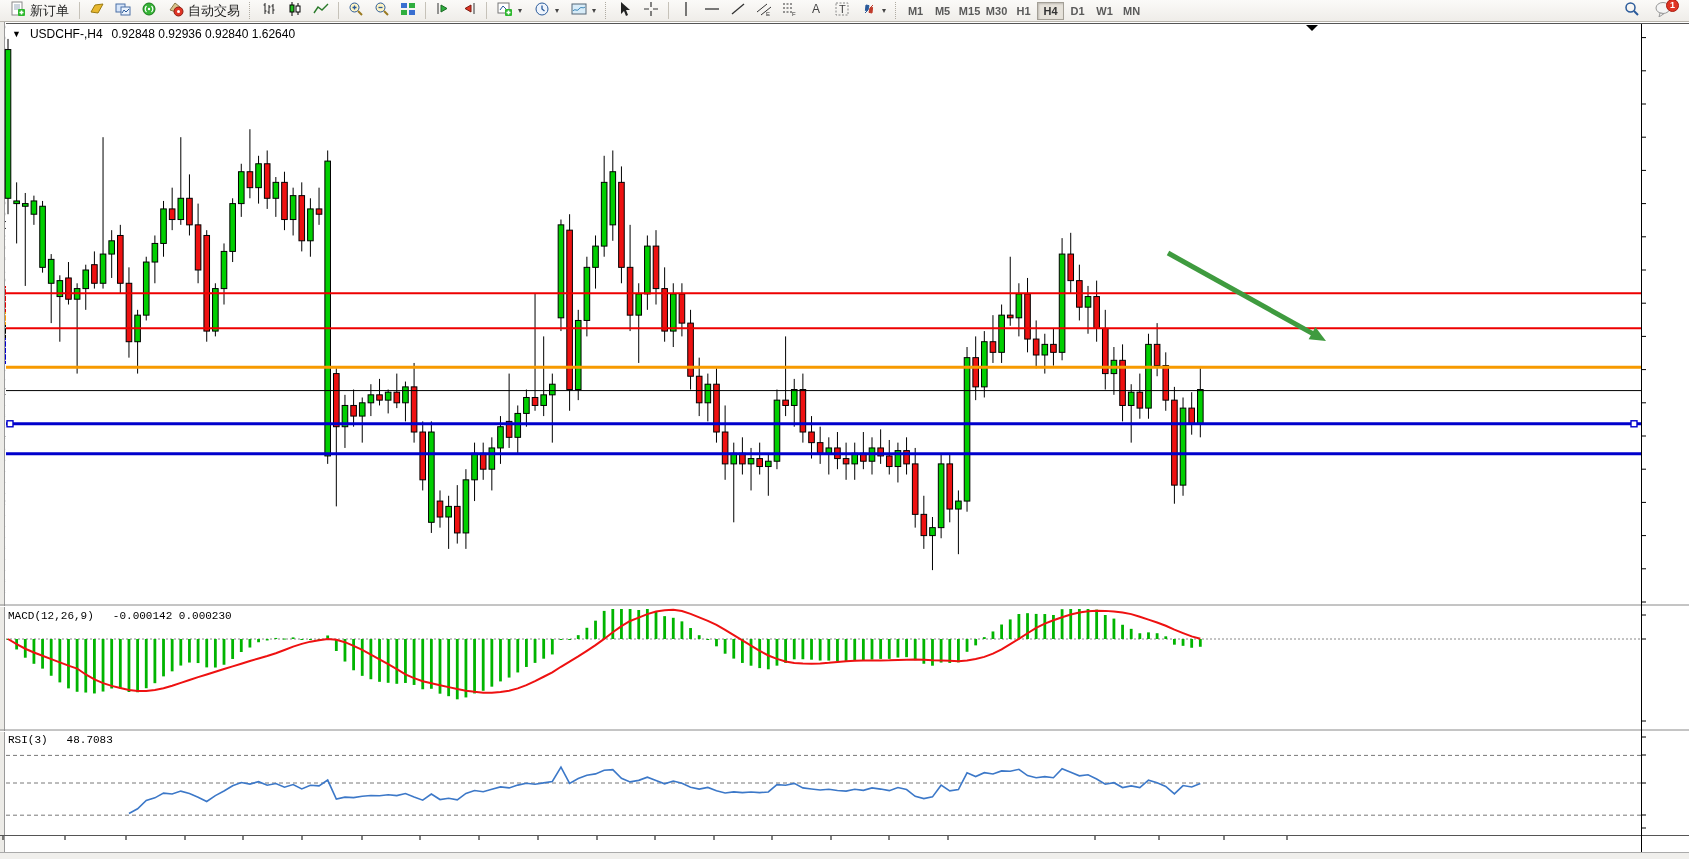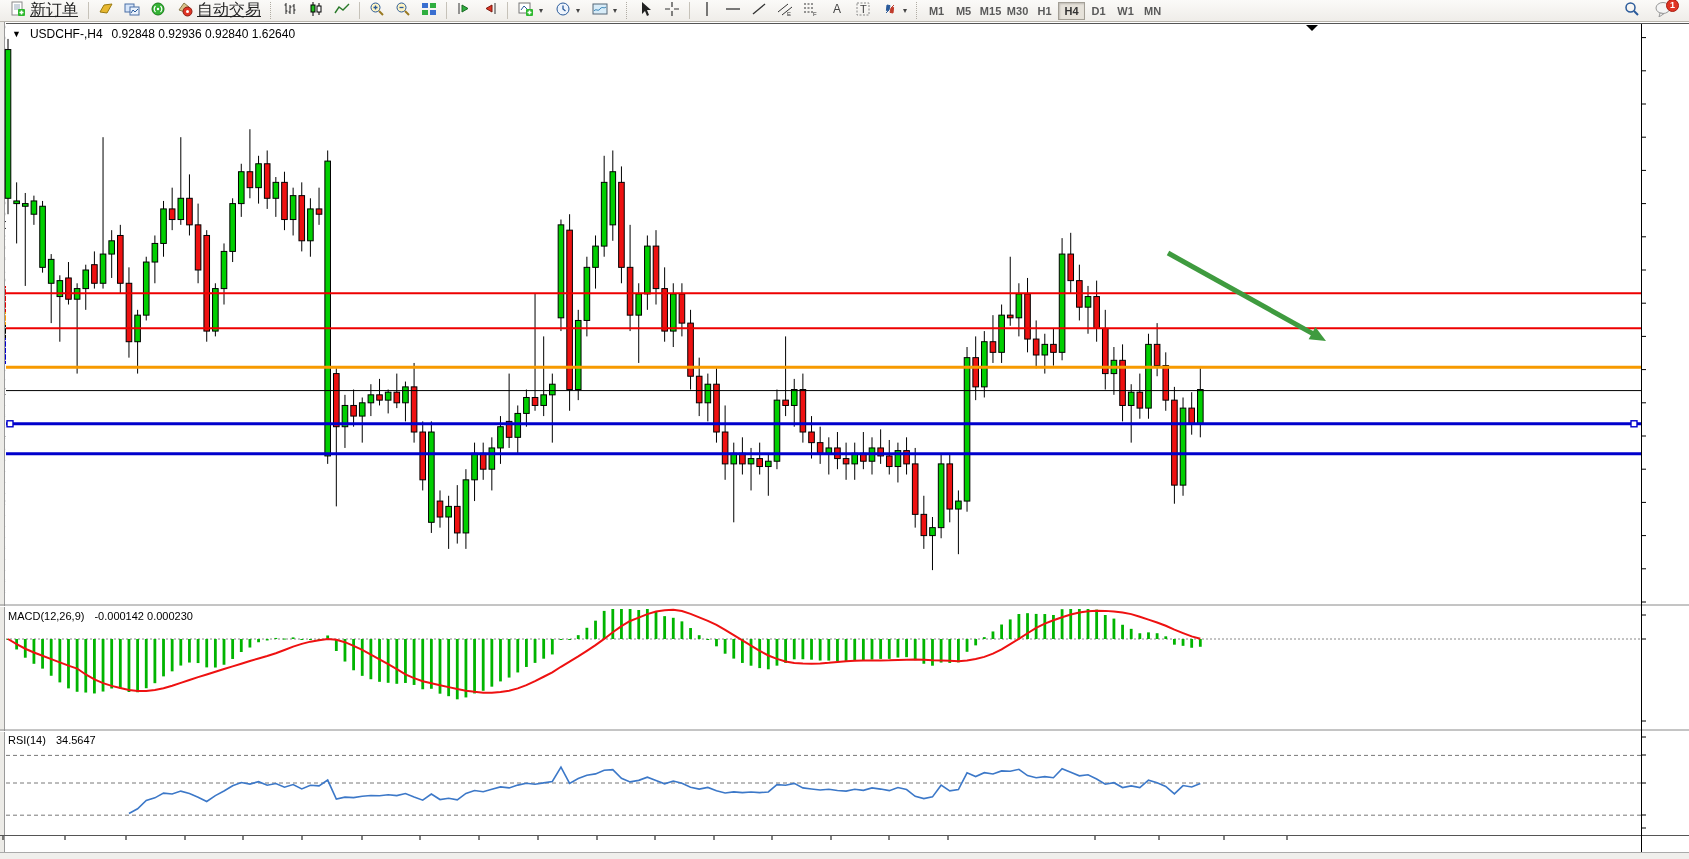--- a/index.html
+++ b/index.html
@@ -5,41 +5,41 @@
   * { margin:0; padding:0; box-sizing:border-box; }
   html,body { width:1689px; height:859px; overflow:hidden; background:#fff;
     font-family:"Liberation Sans", sans-serif; }
   
   #toolbar { position:absolute; left:0; top:0; width:1689px; height:22px;
     background:linear-gradient(#fbfaf8,#efede9); border-bottom:1px solid #b9b5ad;
     display:flex; align-items:center; padding:0 4px; z-index:30; }
   .tb { width:26px; height:20px; display:inline-flex; align-items:center; justify-content:center;
     border:1px solid transparent; border-radius:2px; flex:0 0 auto; }
   .tb.wide { width:auto; padding:0 5px; gap:4px; }
-  .tb-label { font-size:16px; color:#222; white-space:nowrap;text-decoration:underline; }
+  .tb-label { font-size:13px; color:#222; white-space:nowrap; }
   .caret { font-size:8px; color:#444; margin-left:1px; }
   .sep { width:1px; height:17px; background:#c6c2b9; margin:0 4px; flex:0 0 auto; }
   .grip { width:4px; height:17px; border-left:1px dotted #b0aca3; margin:0 3px; flex:0 0 auto; }
   .tf { min-width:27px; height:18px; display:inline-flex; align-items:center; justify-content:center;
     font-size:11px; font-weight:bold; color:#5a5a5a; border:1px solid transparent; flex:0 0 auto; }
   .tf.active { background:#e6e2da; border:1px solid #a39f96; box-shadow:inset 1px 1px 2px rgba(0,0,0,.18); color:#333; }
   #tb-right { margin-left:auto; display:flex; align-items:center; gap:6px; padding-right:8px; }
   #chat-wrap { position:relative; width:26px; height:20px; display:flex; align-items:center; justify-content:center; }
   #chat-badge { position:absolute; right:-2px; top:-2px; min-width:13px; height:13px; border-radius:7px;
     background:#e03424; color:#fff; font-size:9px; font-weight:bold; display:flex; align-items:center;
     justify-content:center; border:1px solid #a81c10; }
   
   #left-edge { position:absolute; left:0; top:22px; width:5px; height:837px; background:#ecebe7; border-right:1px solid #9a9a9a; z-index:5; }
   #bottom-edge { position:absolute; left:0; top:852px; width:1689px; height:7px; background:#f0efec; border-top:1px solid #aaa; z-index:5; }
   #chart-svg { position:absolute; left:0; top:0; z-index:10; }
   
   .ovl { position:absolute; z-index:20; white-space:nowrap; }
   #title-row { left:12px; top:27px; display:flex; gap:9px; font-size:12px; color:#000; align-items:center; }
   #title-caret { font-size:9px; }
-  .pane-label { font-size:11px; color:#000; display:flex; gap:10px; }
+  .pane-label { font-size:11px; color:#000; display:flex; gap:19px;font-family:Liberation Mono, monospace; }
   .ax-label { font-size:10px; color:#000; z-index:15; }
   .axis-badge { font-size:10px; color:#fff; padding:0 2px; height:13px; line-height:13px; width:46px; z-index:22; }
   .time-label { font-size:10px; color:#000; z-index:15; }
 </style>
 </head>
 <body>
 
 <div id="toolbar">
   <span class="tb wide">
     <span><svg width="16" height="16">
@@ -746,22 +746,22 @@
 <div class="ovl" id="title-row">
   <span id="title-caret">▼</span>
   <span>USDCHF-,H4</span>
   <span>0.92848 0.92936 0.92840 1.62640</span>
 </div>
 <div class="ovl pane-label" style="left:8px; top:610px;">
   <span>MACD(12,26,9)</span>
   <span>-0.000142 0.000230</span>
 </div>
 <div class="ovl pane-label" style="left:8px; top:734px;">
-  <span>RSI(14)</span>
-  <span>34.5647</span>
+  <span>RSI(3)</span>
+  <span>48.7083</span>
 </div>
 <div class="ovl" id="price-axis" style="left:1641px; top:24px; width:48px; height:811px;"></div>
 <div class="ovl" id="time-axis" style="left:0; top:836px; width:1641px; height:16px;"></div>
 
 <div class="ax-label" style="left:1649px;top:31.600000000000136px;">0.94225</div>
 <div class="ax-label" style="left:1649px;top:64.80000000000246px;">0.94100</div>
 <div class="ax-label" style="left:1649px;top:98.0000000000017px;">0.93975</div>
 <div class="ax-label" style="left:1649px;top:131.200000000001px;">0.93850</div>
 <div class="ax-label" style="left:1649px;top:164.40000000000032px;">0.93725</div>
 <div class="ax-label" style="left:1649px;top:197.59999999999962px;">0.93600</div>

